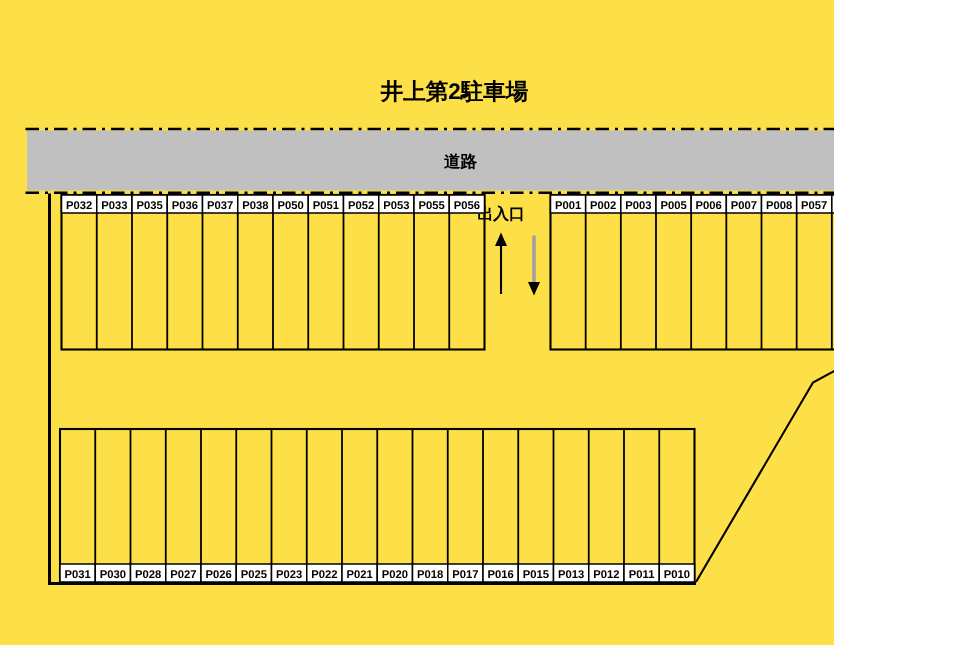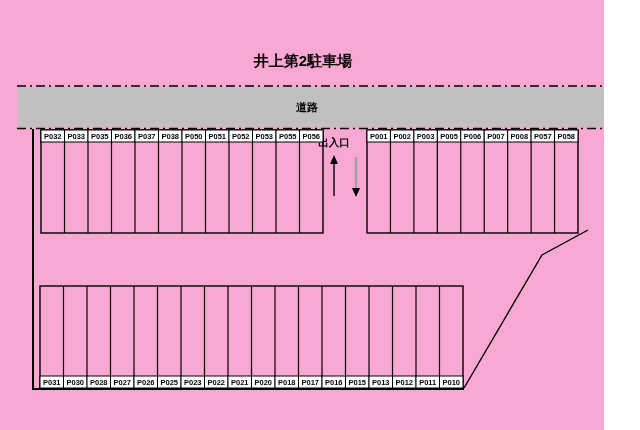--- a/index.html
+++ b/index.html
@@ -1,19 +1,19 @@
 <!DOCTYPE html>
 <html><head>
 <meta charset="utf-8">
 <style>
   html,body{margin:0;padding:0;background:#ffffff;}
   .stage{
     position:relative;
-    width:604px;height:430px;
-    background:#f9a8d4;
+    width:556px;height:430px;
+    background:#fde047;
     overflow:hidden;
     font-family:"Liberation Sans", sans-serif;
   }
   svg text{font-family:"Liberation Sans", sans-serif; fill:#000;}
   .title-text{font-size:15px;font-weight:bold;}
   .road-text{font-size:11px;font-weight:bold;}
   .entrance-text{font-size:10.5px;font-weight:bold;}
 </style>
 </head>
 <body>

